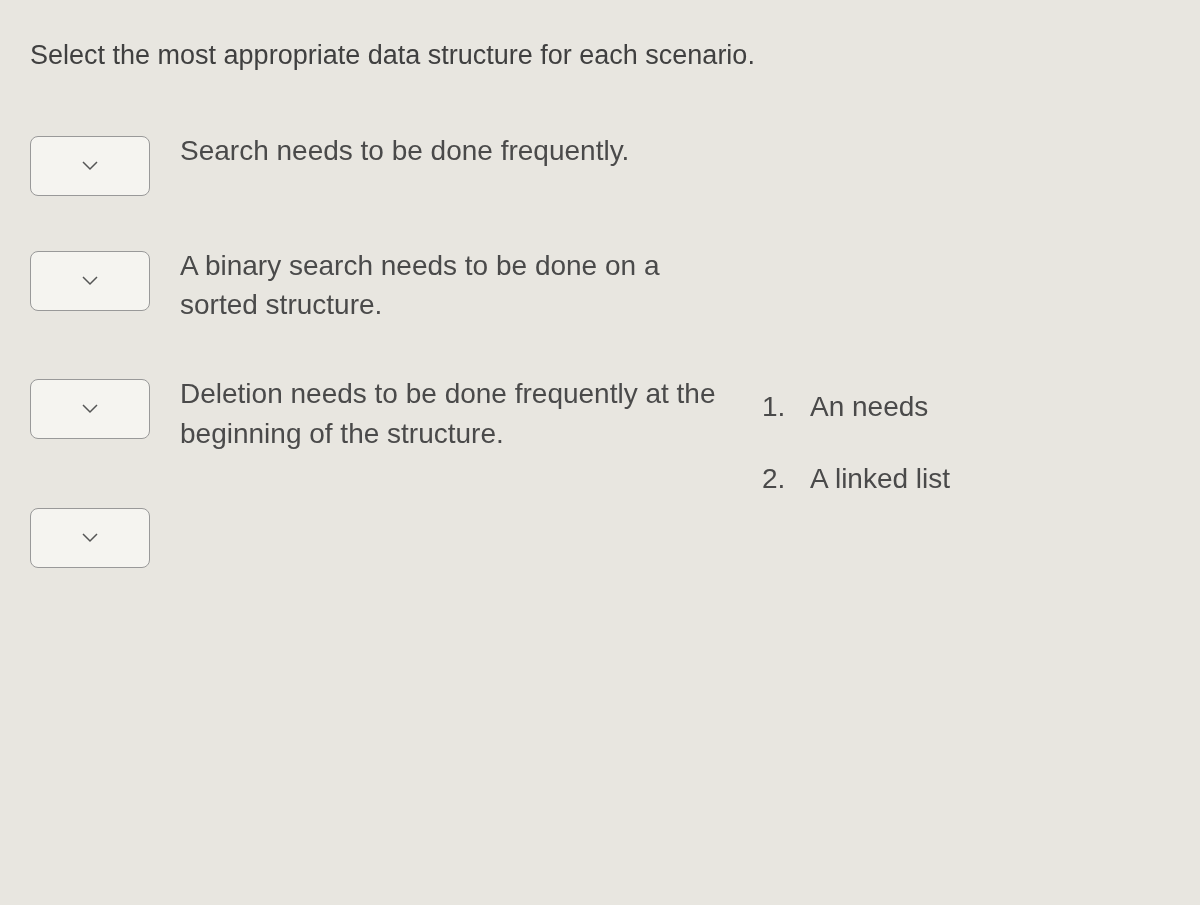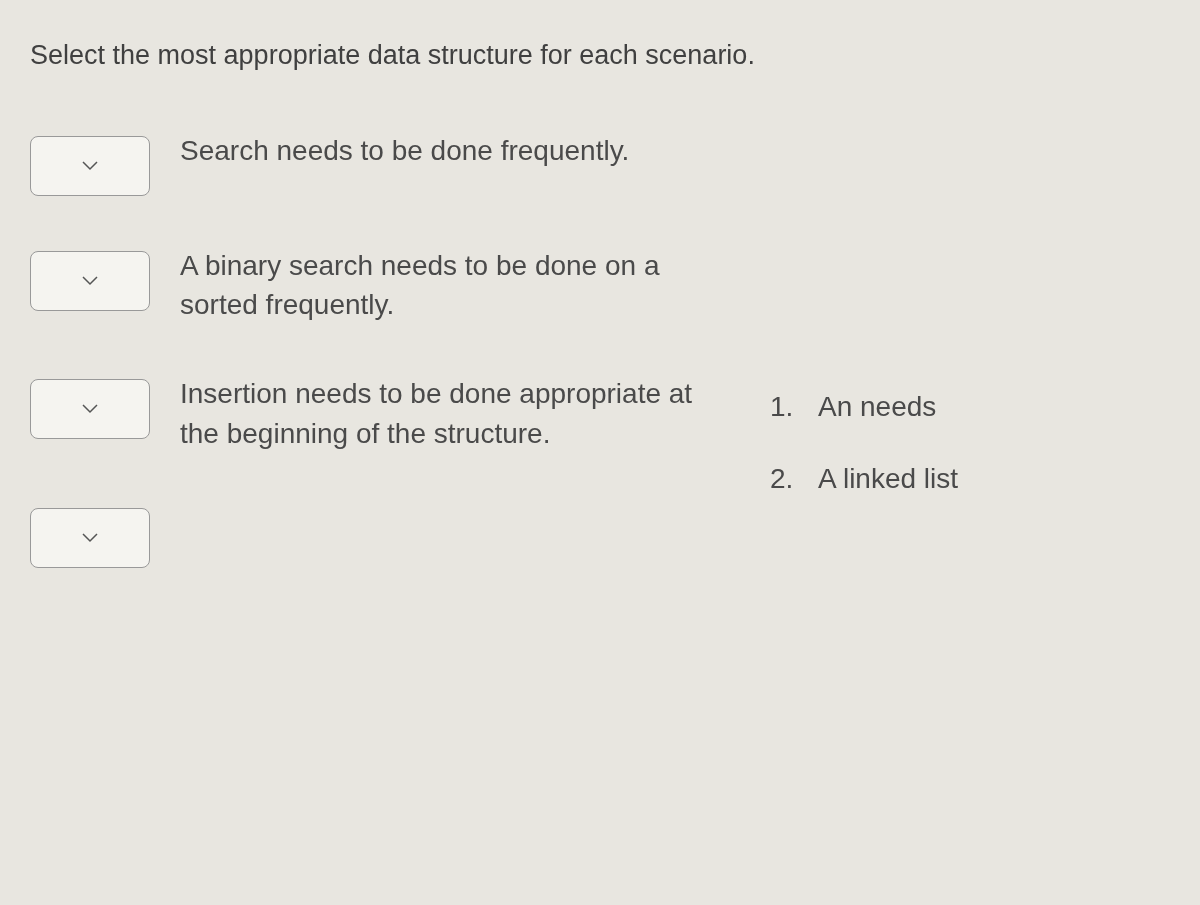--- a/index.html
+++ b/index.html
@@ -16,21 +16,21 @@
       padding: 40px 30px;
     }
     .instruction {
       font-size: 27px;
       color: #404040;
       margin-bottom: 60px;
       font-weight: 400;
     }
     .content {
       display: flex;
-      gap: 40px;
+      gap: 32px;
     }
     .left-column {
       flex: 0 0 700px;
     }
     .right-column {
       flex: 1;
       padding-top: 260px;
     }
     .match-row {
       display: flex;
@@ -94,32 +94,32 @@
     </div>
 
     <div class="match-row">
       <div class="dropdown">
         <span class="chevron">
           <svg viewBox="0 0 16 10" width="16" height="10">
               <path d="M1 1 L8 8 L15 1" stroke="#555" stroke-width="1.5" fill="none"></path>
             </svg>
         </span>
       </div>
-      <div class="scenario-text">A binary search needs to be done on a sorted frequently.</div>
+      <div class="scenario-text">A binary search needs to be done on a sorted structure.</div>
     </div>
 
     <div class="match-row">
       <div class="dropdown">
         <span class="chevron">
           <svg viewBox="0 0 16 10" width="16" height="10">
               <path d="M1 1 L8 8 L15 1" stroke="#555" stroke-width="1.5" fill="none"></path>
             </svg>
         </span>
       </div>
-      <div class="scenario-text">Insertion needs to be done appropriate at the beginning of the structure.</div>
+      <div class="scenario-text">Deletion needs to be done frequently at the beginning of the structure.</div>
     </div>
 
     <div class="match-row">
       <div class="dropdown">
         <span class="chevron">
           <svg viewBox="0 0 16 10" width="16" height="10">
               <path d="M1 1 L8 8 L15 1" stroke="#555" stroke-width="1.5" fill="none"></path>
             </svg>
         </span>
       </div>

